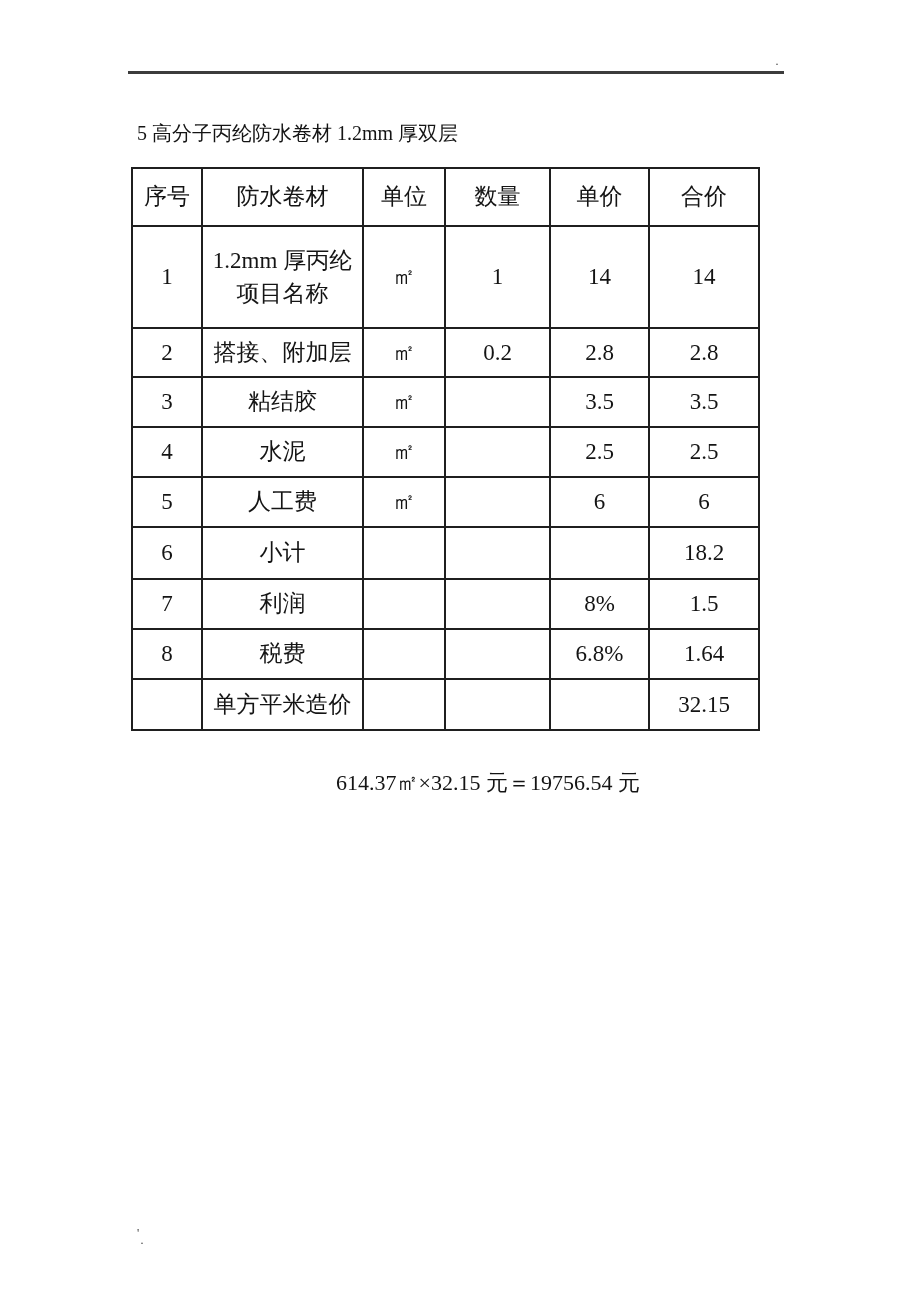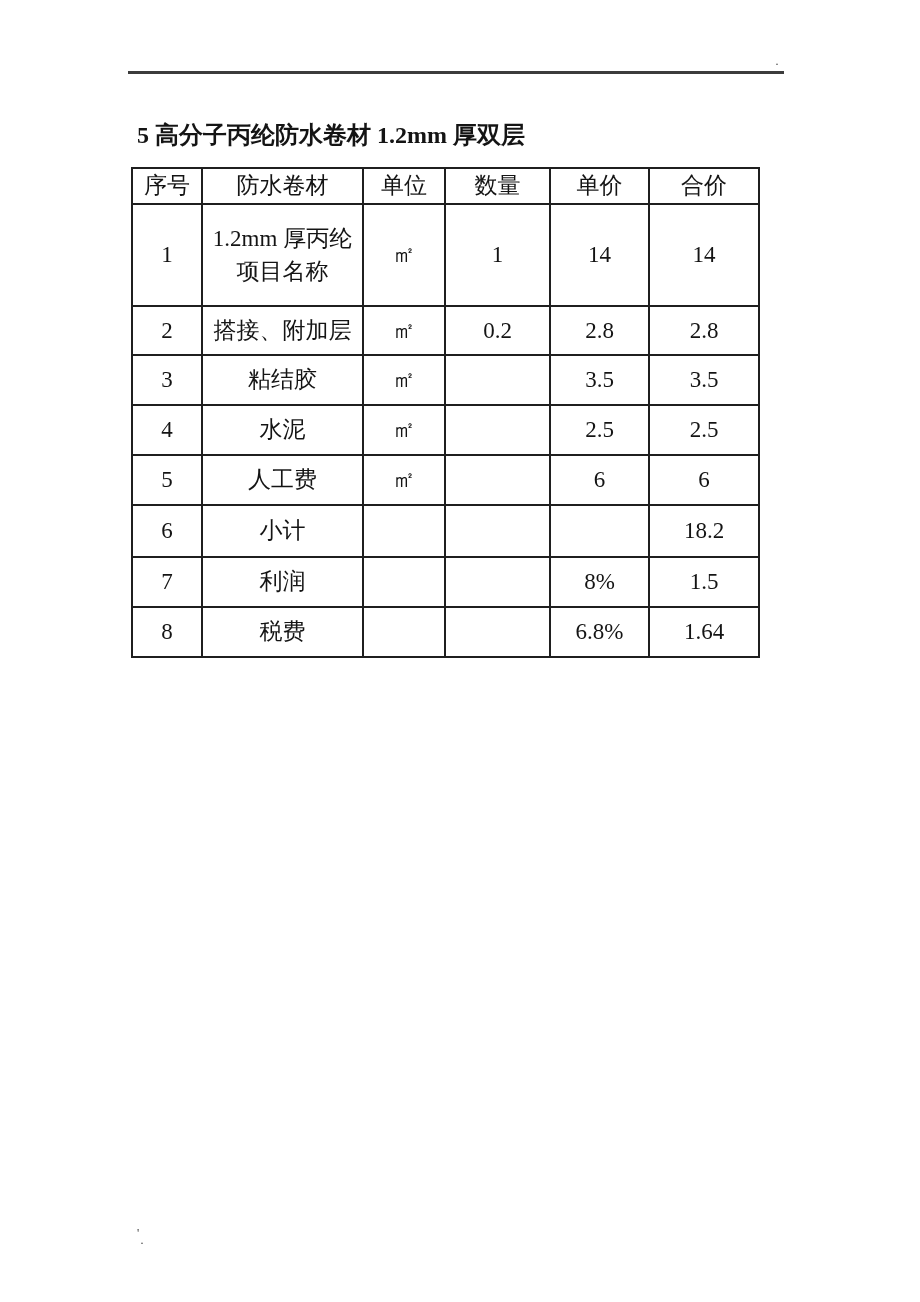--- a/index.html
+++ b/index.html
@@ -17,24 +17,24 @@
     left: 128px;
     top: 71px;
     width: 656px;
     height: 3px;
     background: #3c3c3c;
   }
   .doc-title {
     position: absolute;
     left: 137px;
     top: 121px;
-    font-size: 24px;
+    font-size: 20px;
     line-height: 1.2;
     white-space: nowrap;
-    font-weight: bold;
+    font-weight: normal;
     margin: 0;
   }
   table.cost-table {
     position: absolute;
     left: 131px;
     top: 167px;
     width: 627px;
     table-layout: fixed;
     border-collapse: collapse;
     font-size: 23px;
@@ -82,21 +82,21 @@
   <table class="cost-table">
     <colgroup>
       <col style="width:70px">
       <col style="width:161px">
       <col style="width:82px">
       <col style="width:105px">
       <col style="width:99px">
       <col style="width:110px">
     </colgroup>
     <thead>
-      <tr style="height:36px;">
+      <tr style="height:58px;">
         <th>序号</th>
         <th>防水卷材</th>
         <th>单位</th>
         <th>数量</th>
         <th>单价</th>
         <th>合价</th>
       </tr>
     </thead>
     <tbody>
       <tr style="height:102px;">
@@ -157,20 +157,29 @@
         <td>1.5</td>
       </tr>
       <tr style="height:50px;">
         <td>8</td>
         <td>税费</td>
         <td></td>
         <td></td>
         <td>6.8%</td>
         <td>1.64</td>
       </tr>
+      <tr style="height:51px;">
+        <td></td>
+        <td>单方平米造价</td>
+        <td></td>
+        <td></td>
+        <td></td>
+        <td>32.15</td>
+      </tr>
     </tbody>
   </table>
 
+  <div class="formula">614.37㎡×32.15 元＝19756.54 元</div>
 
   <span class="speck speck-bottom-tick">'</span>
   <span class="speck speck-bottom-dot">·</span>
 
 </div>
 
 </body></html>

